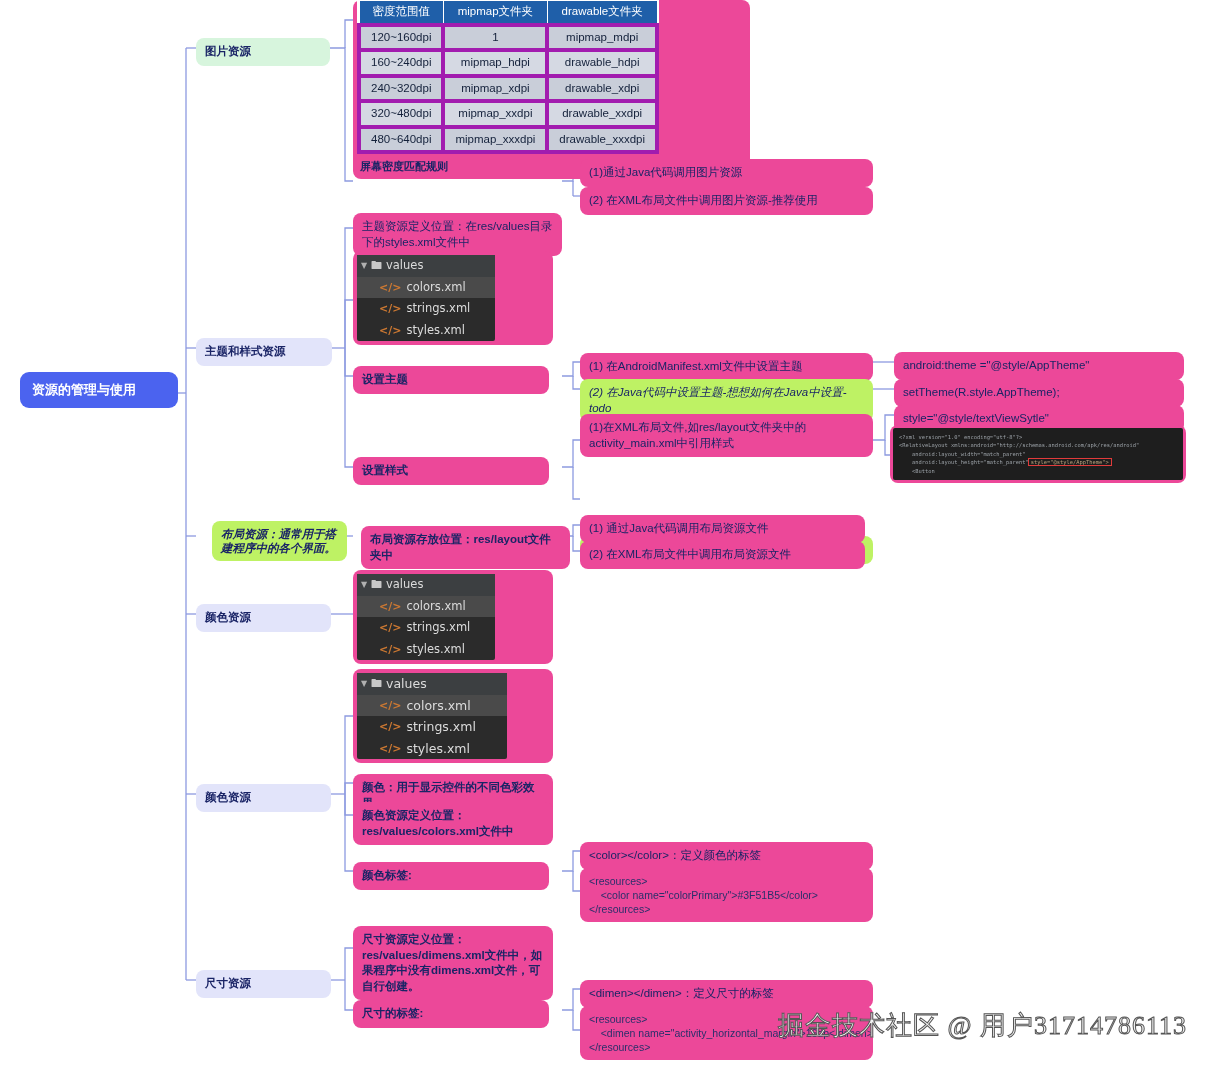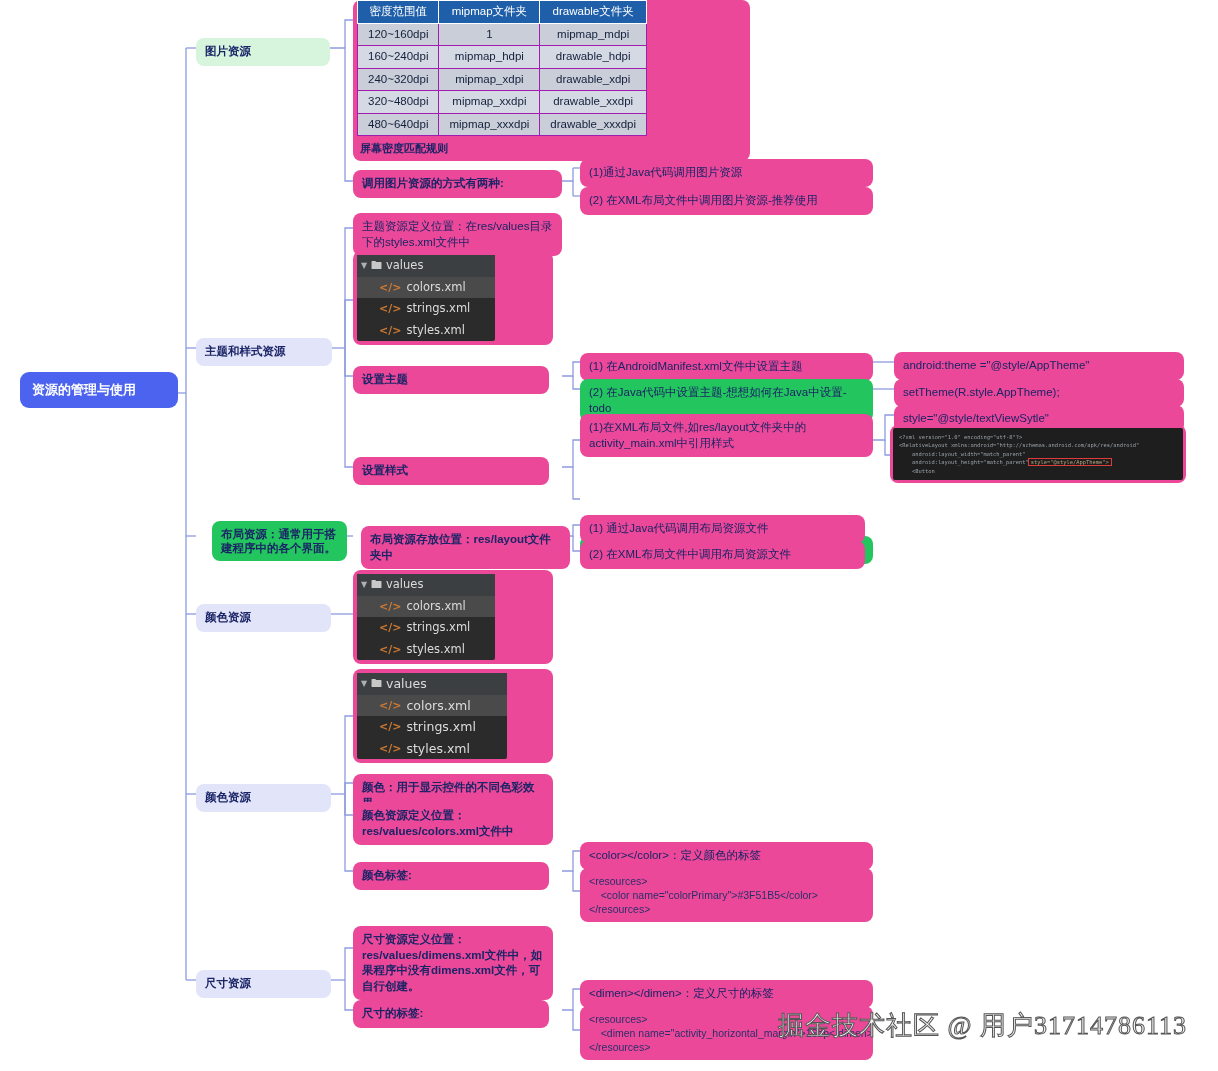--- a/index.html
+++ b/index.html
@@ -33,21 +33,21 @@
   .node.root {
     background: #4b63ef;
     color: #ffffff;
     font-weight: bold;
     font-size: 13px;
     border-radius: 9px;
     padding: 10px 12px;
   }
   .node.branch { background: #e2e4fa; font-weight: bold; font-size: 11.5px; }
   .node.branch-green { background: #d7f5dd; font-weight: bold; }
-  .node.pink { background: #22c55e; }
+  .node.pink { background: #bef264; font-style: italic; }
   .node.bold { font-weight: bold; }
   .node.code-text { font-size: 10.5px; line-height: 14px; color: #2a2f6b; }
 
   
   .tablewrap { padding: 5px 5px 4px 5px; }
   table.density {
     border-collapse: collapse;
     font-size: 11.5px;
     background: #ffffff;
   }
@@ -57,21 +57,21 @@
     font-weight: normal;
     padding: 3px 10px;
     border: 1px solid #ffffff;
     font-size: 11.5px;
     text-align: center;
   }
   table.density td {
     background: #c6cbd8;
     color: #13203a;
     padding: 3px 10px;
-    border: 1px solid #a21caf;
+    border: 4px solid #a21caf;
     text-align: center;
     font-size: 11.5px;
   }
   table.density tr:nth-child(odd) td { background: #c9ced9; }
   table.density tr:nth-child(even) td { background: #d5d9e3; }
   .tbl-caption {
     font-size: 11px;
     font-weight: bold;
     color: #1a2466;
     padding: 5px 3px 2px 3px;
@@ -238,21 +238,20 @@
         <tr>
           <td>480~640dpi</td>
           <td>mipmap_xxxdpi</td>
           <td>drawable_xxxdpi</td>
         </tr>
       </tbody>
     </table>
     <div class="tbl-caption">屏幕密度匹配规则</div>
   </div>
 
-  <div class="node bold" style="left:353px; top:170px; width:209px;">调用图片资源的方式有两种:</div>
   <div class="node" style="left:580px; top:159px; width:293px;">(1)通过Java代码调用图片资源</div>
   <div class="node" style="left:580px; top:187px; width:293px;">(2) 在XML布局文件中调用图片资源-推荐使用</div>
 
   <div class="node" style="left:353px; top:213px; width:209px;">主题资源定义位置：在res/values目录下的styles.xml文件中</div>
 
   <div class="node" style="left:353px; top:251px; width:200px; padding:4px;">
     <div class="filetree">
       <div class="ft-row header">
         <span class="ft-caret">▼</span>
         <span class="ft-folder">🖿</span>

